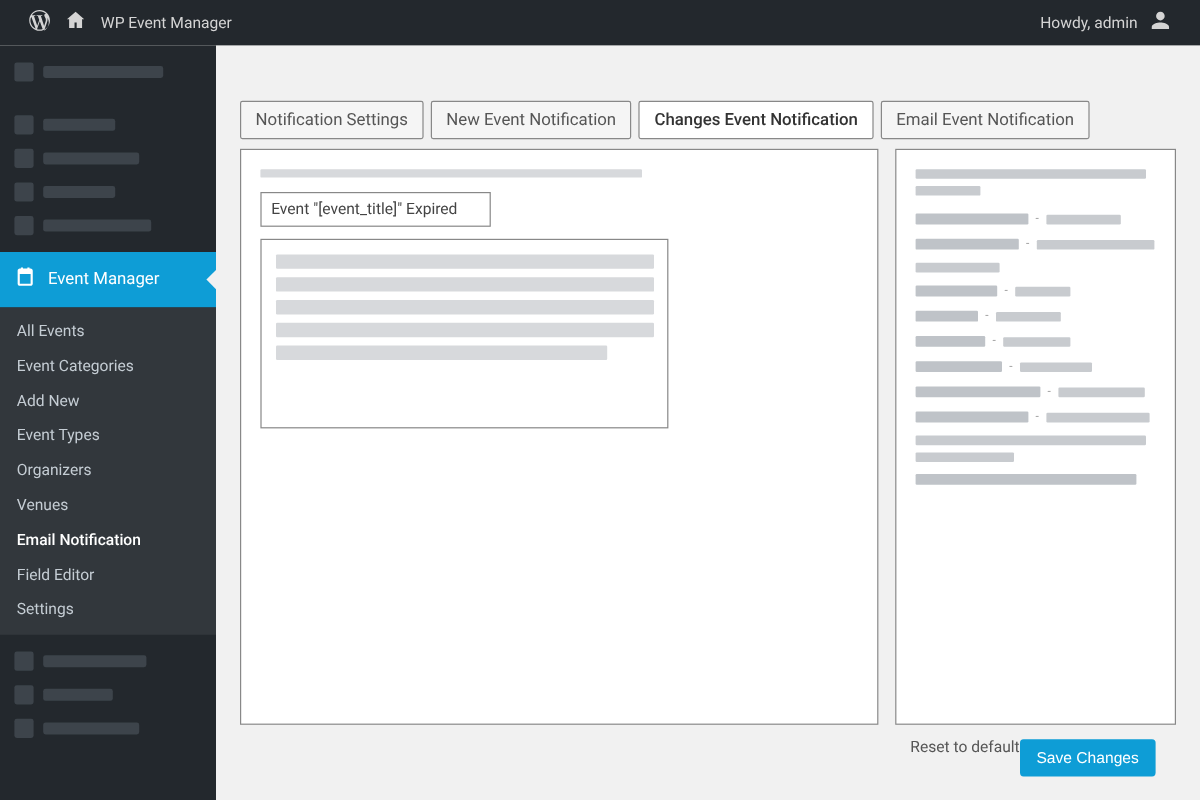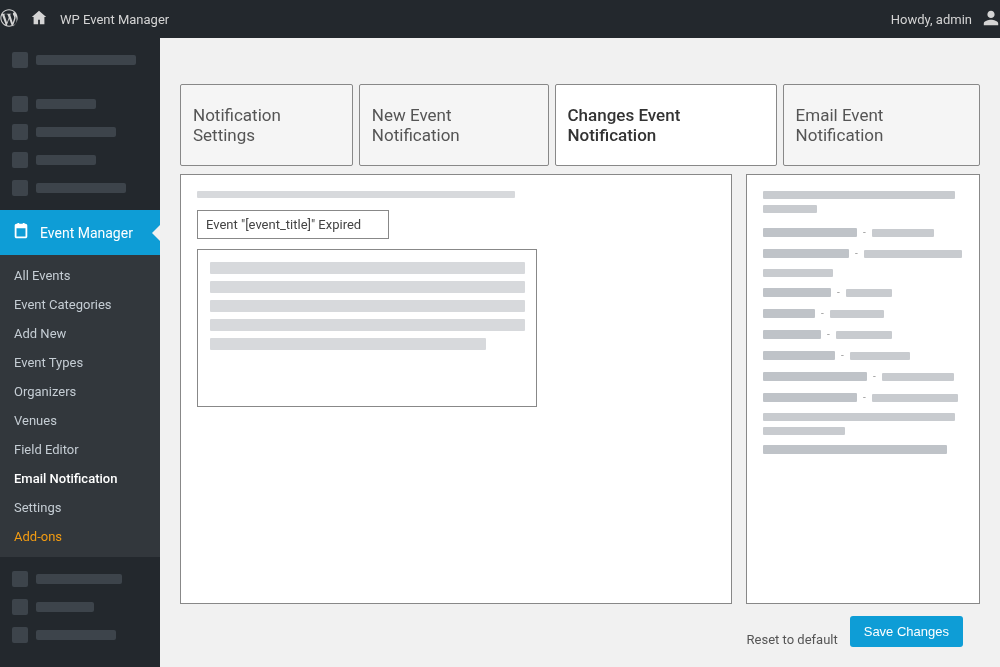--- a/index.html
+++ b/index.html
@@ -18,21 +18,21 @@
       overflow: hidden;
       position: relative;
     }
     
     .admin-bar {
       height: 38px;
       background: #23282d;
       color: #d4d4d4;
       display: flex;
       align-items: center;
-      padding: 0 0;
+      padding: 0 24px;
       justify-content: space-between;
     }
     
     .admin-bar-left {
       display: flex;
       align-items: center;
       gap: 12px;
     }
     
     .admin-bar-right {
@@ -51,21 +51,21 @@
       font-size: 13px;
       color: #d4d4d4;
     }
     
     .layout {
       display: flex;
       height: calc(667px - 38px);
     }
     
     .sidebar {
-      width: 160px;
+      width: 180px;
       background: #23282d;
       color: #eee;
       overflow: hidden;
       flex-shrink: 0;
     }
     
     .sidebar-section {
       padding: 8px 0;
     }
     
@@ -152,22 +152,22 @@
     
     .tabs {
       display: flex;
       gap: 6px;
       margin-bottom: 8px;
     }
     
     .tab {
       background: #f5f5f5;
       border: 1px solid #888;
-      padding: 20px 12px;
-      font-size: 17px;
+      padding: 7px 12px;
+      font-size: 14px;
       cursor: pointer;
       color: #555;
       border-radius: 2px;
     }
     
     .tab.active {
       background: #fff;
       color: #333;
       font-weight: 500;
     }
@@ -248,22 +248,21 @@
       gap: 3px;
     }
     
     .right-wide {
       margin-bottom: 6px;
     }
     
     .footer-actions {
       display: flex;
       justify-content: flex-end;
-      align-items: flex-end;
-      gap: 12px;
+      align-items: flex-start;
       padding: 12px 17px 0 0;
       margin-top: auto;
     }
     
     .btn-reset {
       color: #555;
       font-size: 13px;
       cursor: pointer;
     }
     
@@ -340,24 +339,23 @@
       <span>Event Manager</span>
     </div>
 
     <div class="submenu">
       <div class="submenu-item">All Events</div>
       <div class="submenu-item">Event Categories</div>
       <div class="submenu-item">Add New</div>
       <div class="submenu-item">Event Types</div>
       <div class="submenu-item">Organizers</div>
       <div class="submenu-item">Venues</div>
+      <div class="submenu-item current">Email Notification</div>
       <div class="submenu-item">Field Editor</div>
-      <div class="submenu-item current">Email Notification</div>
       <div class="submenu-item">Settings</div>
-      <div class="submenu-item addon">Add-ons</div>
     </div>
 
     <div class="sidebar-section">
       <div class="skeleton-row">
         <div class="skeleton-box"></div>
           <div class="skeleton-bar" style="width:86px"></div>
       </div>
       <div class="skeleton-row">
         <div class="skeleton-box"></div>
           <div class="skeleton-bar" style="width:58px"></div>

